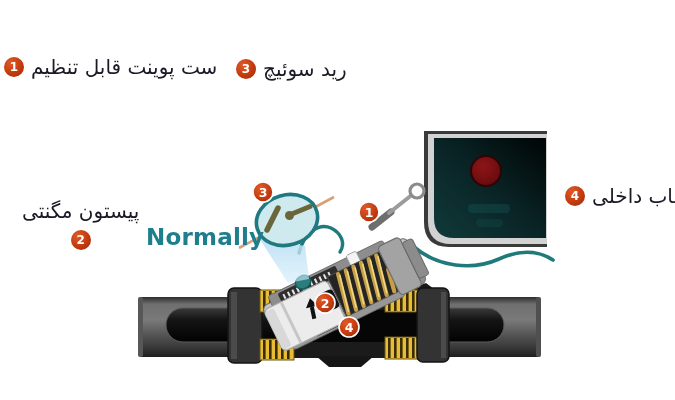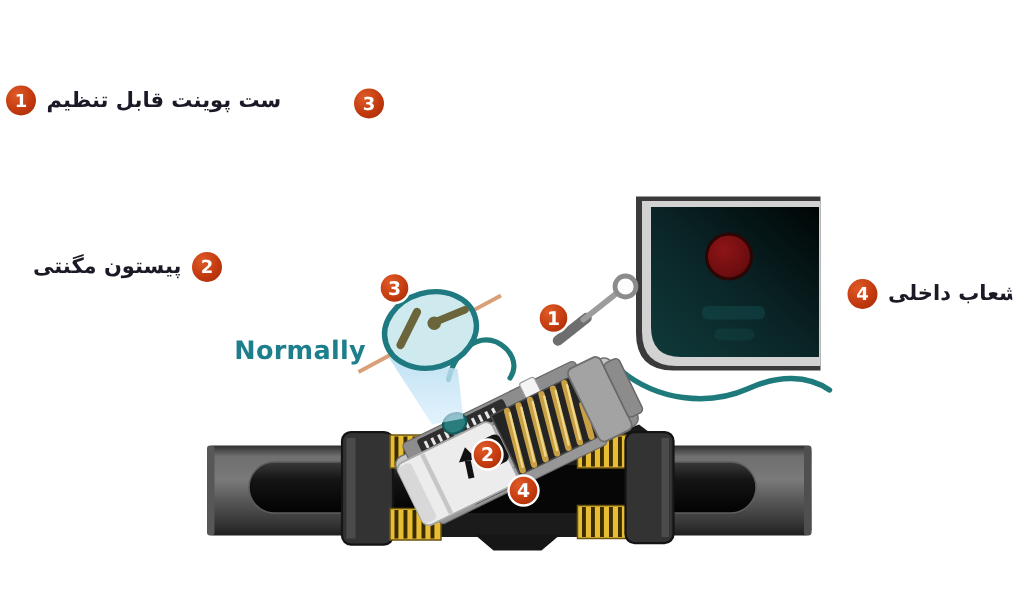--- a/index.html
+++ b/index.html
@@ -1,28 +1,28 @@
 <!DOCTYPE html>
 <html><head>
 <meta charset="utf-8">
 <style>
   html,body{margin:0;padding:0;background:#fff;}
   .stage{position:relative;width:675px;height:400px;background:#ffffff;overflow:hidden;
          font-family:"DejaVu Sans",sans-serif;}
   .label{position:absolute;display:flex;align-items:center;gap:7px;height:22px;}
-  .label .txt{font-size:14px;font-weight:700;color:#1a1a26;direction:rtl;white-space:nowrap;text-align:right;}
+  .label .txt{font-size:20px;font-weight:400;color:#1a1a26;direction:rtl;white-space:nowrap;text-align:right;}
   .badge{width:20px;height:20px;border-radius:50%;flex:0 0 auto;
          background:radial-gradient(circle at 35% 30%, #e05a28 0%, #c23a0e 55%, #a02a06 100%);
          color:#fff;font-size:12px;font-weight:700;display:flex;align-items:center;justify-content:center;}
   #label-1{left:4px;top:56px;}
   #label-3{left:236px;top:58px;}
-  #label-2{left:22px;top:167px;}
+  #label-2{left:22px;top:199px;flex-direction:column;}
   #label-4{left:565px;top:185px;}
   .normally{position:absolute;left:146px;top:225px;width:98px;text-align:right;
-            color:#1e7f8c;font-weight:700;font-size:17px;line-height:1.06;letter-spacing:.2px;}
+            color:#1e7f8c;font-weight:700;font-size:23px;line-height:1.06;letter-spacing:.2px;}
   svg{position:absolute;left:0;top:0;}
   svg text.bnum{font-family:"DejaVu Sans",sans-serif;font-size:12.5px;font-weight:700;fill:#ffffff;}
 </style>
 </head>
 <body>
 
 <div class="stage">
 
   <svg width="675" height="400" viewBox="0 0 675 400">
     <defs>
@@ -231,20 +231,21 @@
     </g>
   </svg>
 
   <div class="label" id="label-1">
     <span class="badge">1</span>
     <span class="txt">ست پوینت قابل تنظیم</span>
   </div>
 
   <div class="label" id="label-3">
     <span class="badge">3</span>
+    <span class="txt">رید سوئیچ</span>
   </div>
 
   <div class="label" id="label-2">
     <span class="txt">پیستون مگنتی</span>
     <span class="badge">2</span>
   </div>
 
   <div class="label" id="label-4">
     <span class="badge">4</span>
     <span class="txt">انشعاب داخلی</span>

